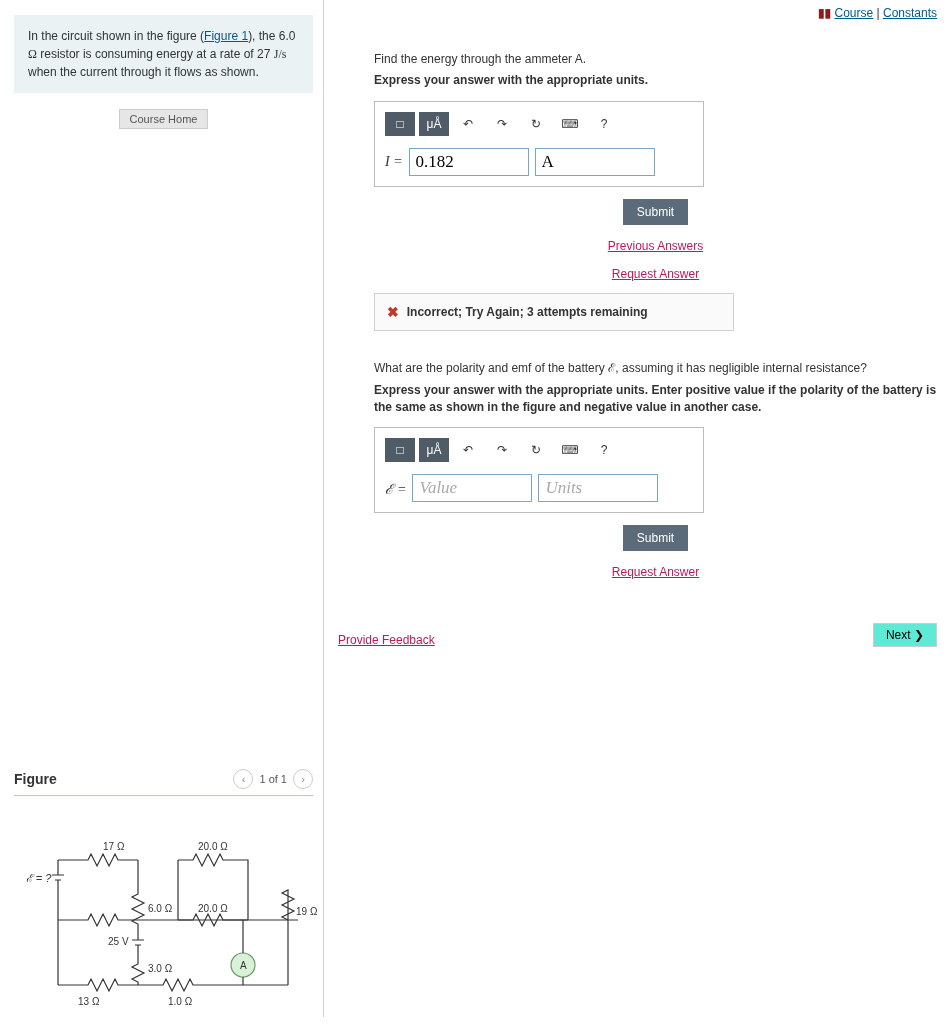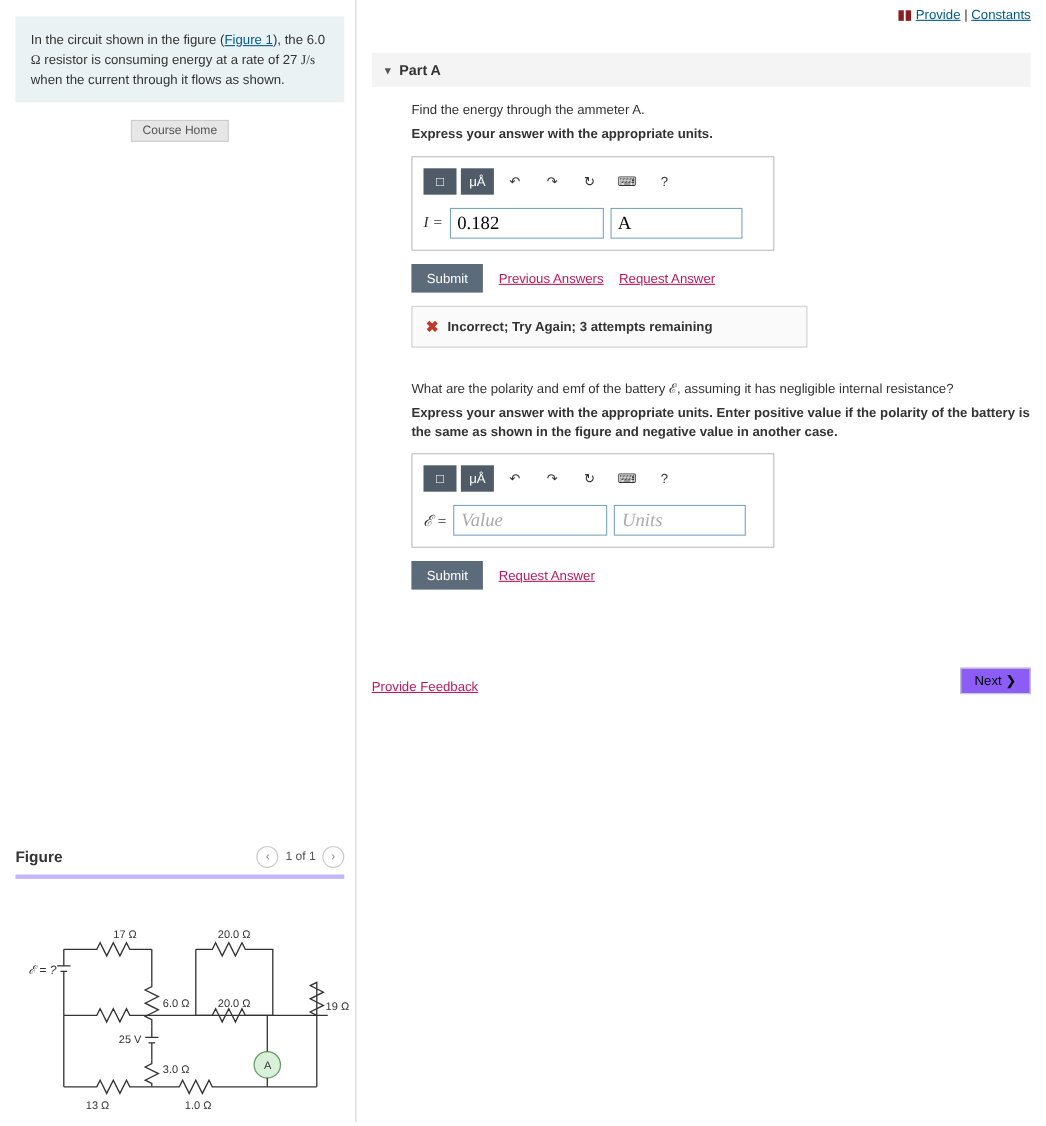--- a/index.html
+++ b/index.html
@@ -4,51 +4,51 @@
 <style>
   * { box-sizing: border-box; }
   body { margin: 0; font-family: Arial, Helvetica, sans-serif; font-size: 12px; color: #333; background: #fff; }
   .page { display: flex; width: 951px; }
   .left-col { width: 324px; padding: 11px 10px 0 14px; border-right: 1px solid #d0d0d0; }
   .right-col { flex: 1; padding: 0 14px 20px 14px; }
   .context-box { background: #eaf2f4; padding: 12px 14px; margin: 4px 0 16px 0; line-height: 1.5; }
   .course-home-wrap { text-align: center; margin-top: 14px; }
   .course-home { display: inline-block; background: #e6e6e6; border: 1px solid #ccc; padding: 3px 10px; font-size: 11px; color: #555; }
   .figure-panel { margin-top: 640px; }
-  .figure-head { display: flex; align-items: center; justify-content: space-between; border-bottom: 4px solid #c4b5fd; padding-bottom: 6px; text-align: right; }
+  .figure-head { display: flex; align-items: center; justify-content: space-between; border-bottom: 1px solid #c4b5fd; padding-bottom: 6px; text-align: right; }
   .figure-title { font-weight: bold; font-size: 14px; }
   .pager { display: flex; align-items: center; gap: 6px; font-size: 11px; color: #555; }
   .circlebtn { width: 20px; height: 20px; border: 1px solid #ccc; border-radius: 50%; display: inline-flex; align-items: center; justify-content: center; color: #888; font-size: 11px; }
   .figure-img { margin-top: 20px; padding: 4px; }
   svg text { font-family: Arial; }
   .top-links { text-align: right; font-size: 12px; padding: 6px 0 18px 0; }
   .top-links a { color: #005a8c; text-decoration: underline; }
   .book-icon { color: #8a1d1d; font-weight: bold; }
   .part-header { background: #f4f4f4; padding: 8px 12px; font-weight: bold; font-size: 13px; display: flex; align-items: center; gap: 8px; margin-top: 10px; }
   .part-header::before { content: "▾"; font-size: 10px; color: #555; }
   .part-body { padding: 14px 0 14px 36px; }
   .question { margin-bottom: 6px; }
   .instruction { font-weight: bold; margin-bottom: 12px; line-height: 1.4; }
   .answer-box { border: 1px solid #bdbdbd; padding: 10px; width: 330px; }
   .toolbar { display: flex; gap: 4px; align-items: center; margin-bottom: 12px; }
   .tbtn { background: #4f5b66; color: #fff; font-size: 12px; width: 30px; height: 24px; display: inline-flex; align-items: center; justify-content: center; }
   .tbtn.light { background: none; color: #333; }
   .eqrow { display: flex; align-items: center; gap: 6px; }
   .eqlabel { font-style: italic; font-size: 14px; font-family: 'Times New Roman', serif; }
   .eqinput { height: 28px; border: 1px solid #7aa6c2; padding: 0 6px; font-size: 17px; font-family: 'Times New Roman', serif; }
-  .eqinput.val { width: 140px; }
+  .eqinput.val { width: 120px; }
   .eqinput.unit { width: 120px; }
   .eqinput::placeholder { color: #aaa; font-style: italic; }
-  .submit-row { margin-top: 12px; display: flex; align-items: center; gap: 14px; }
+  .submit-row { margin-top: 12px; display: flex; align-items: center; gap: 14px; flex-direction: column; }
   .submit-btn { background: #5b6b7a; color: #fff; border: none; padding: 6px 14px; font-size: 12px; }
   .link { color: #be185d; text-decoration: underline; font-size: 12px; }
   .feedback-box { border: 1px solid #d0d0d0; background: #fafafa; padding: 10px 12px; margin-top: 12px; width: 360px; display: flex; align-items: center; gap: 8px; font-weight: bold; }
   .x-icon { color: #c0392b; font-size: 14px; }
   .footer-row { display: flex; justify-content: space-between; align-items: flex-end; margin-top: 30px; }
-  .next-btn { background: #8b5cf6; border: 1px solid #ccc; padding: 4px 12px; font-size: 12px; margin-top: 27px; }
+  .next-btn { background: #5eead4; border: 1px solid #ccc; padding: 4px 12px; font-size: 12px; }
   .ohm { font-family: 'Times New Roman', serif; }
   a.inline { color: #005a8c; text-decoration: underline; }
 </style>
 </head>
 <body>
 
 <div class="page">
 
   <div class="left-col">
     <div class="context-box">
@@ -99,26 +99,23 @@
             <path d="M225 133 v-33 M225 157 v8"></path>
           </g>
         </svg>
       </div>
     </div>
   </div>
 
   <div class="right-col">
     <div class="top-links">
       <span class="book-icon">▮▮</span>
-      <a>Provide</a><span> | </span><a>Constants</a>
+      <a>Course</a><span> | </span><a>Constants</a>
     </div>
 
-    <div class="part-header">
-        <span>Part A</span>
-      </div>
     <div class="part-body">
       <div class="question"><span>Find the energy through the ammeter A.</span></div>
       <div class="instruction">Express your answer with the appropriate units.</div>
       <div class="answer-box">
         <div class="toolbar">
           <span class="tbtn">□</span>
           <span class="tbtn">μÅ</span>
           <span class="tbtn light">↶</span>
           <span class="tbtn light">↷</span>
           <span class="tbtn light">↻</span>

